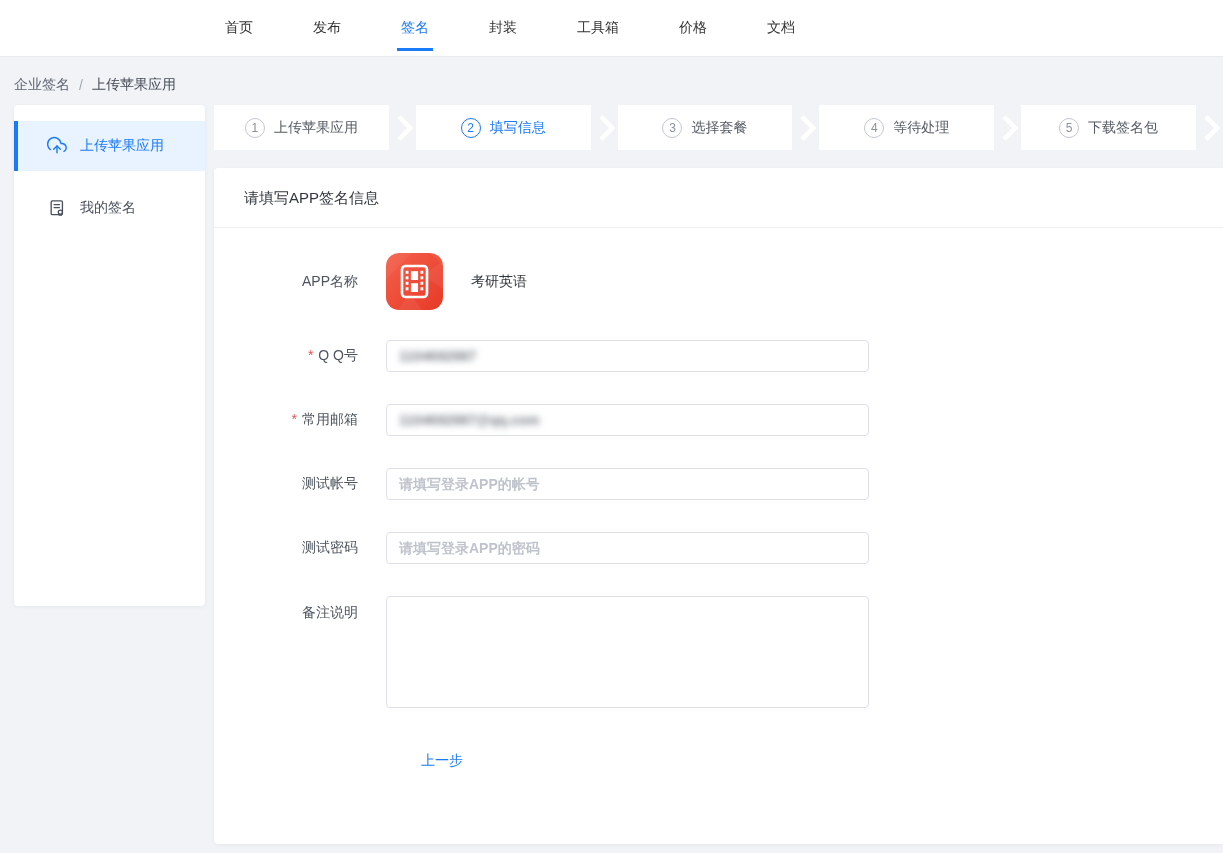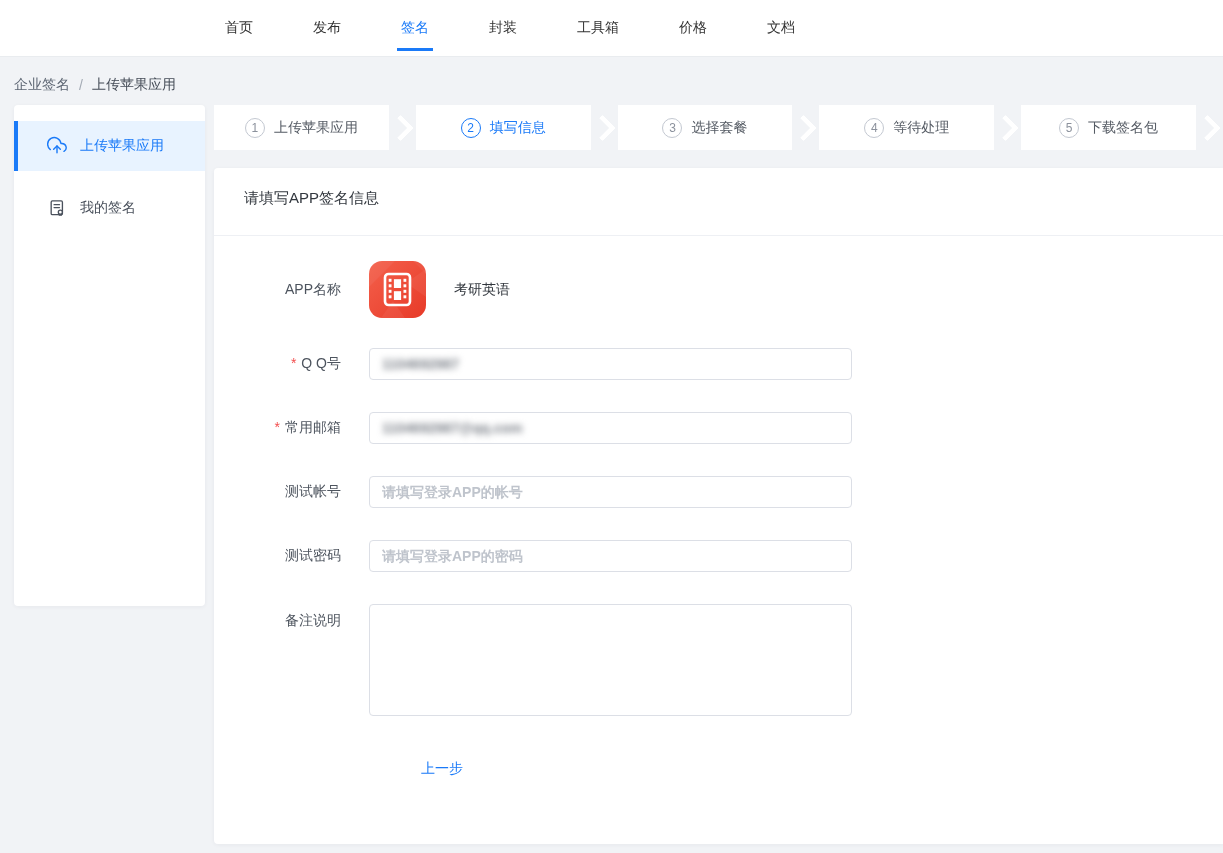--- a/index.html
+++ b/index.html
@@ -133,36 +133,36 @@
   
   .form-card {
     margin-top: 18px;
     background: #fff;
     border-radius: 4px 0 0 4px;
     box-shadow: 0 1px 4px rgba(31,45,61,.05);
     height: 676px;
     overflow: hidden;
   }
   .form-head {
-    height: 68px;
+    height: 60px;
     line-height: 60px;
     padding-left: 30px;
     color: #32373e;
     border-bottom: 1px solid #eef0f4;
     font-size: 15px;
   }
   .form-body { padding-top: 25px; }
 
   .form-row {
     display: flex;
     align-items: center;
     margin-bottom: 32px;
   }
   .form-label {
-    width: 155px;
+    width: 172px;
     flex: none;
     text-align: right;
     padding-right: 28px;
     color: #4d545e;
   }
   .req { color: #f34d4d; margin-right: 5px; }
 
   .app-row { margin-bottom: 30px; }
   .app-icon { width: 57px; height: 57px; flex: none; display: block; }
   .app-name { margin-left: 28px; color: #32373e; }

